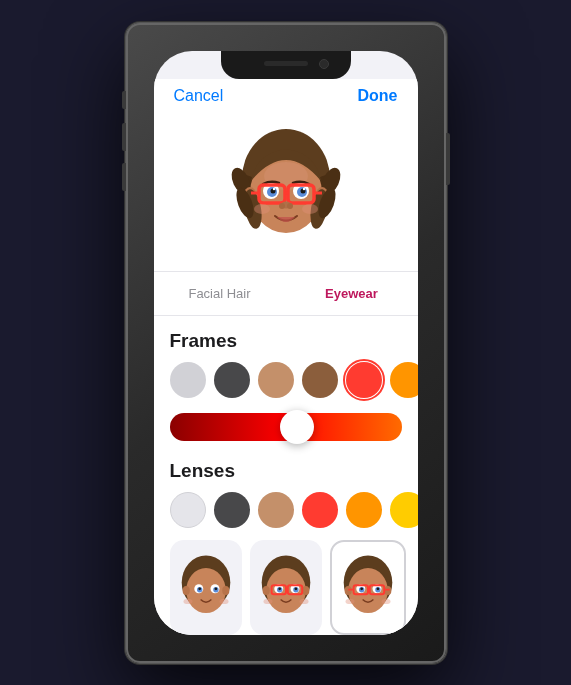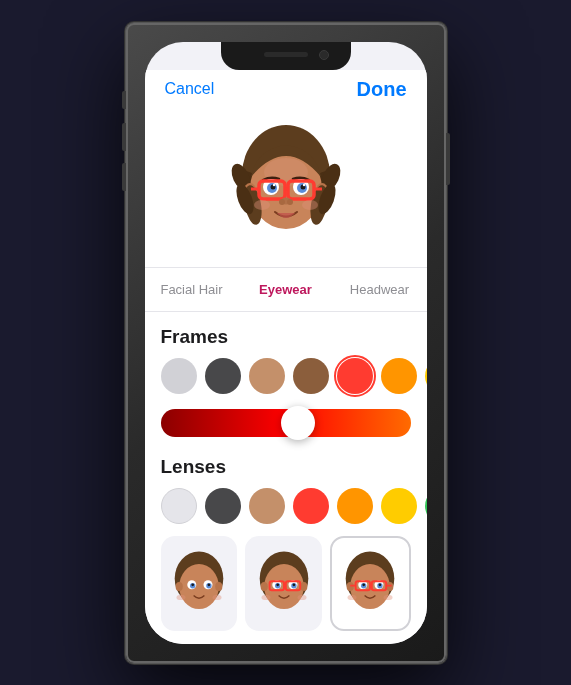--- a/index.html
+++ b/index.html
@@ -9,28 +9,28 @@
       justify-content: center;
       align-items: center;
       min-height: 100vh;
       font-family: -apple-system, BlinkMacSystemFont, 'SF Pro Display', 'Helvetica Neue', sans-serif;
     }
 
     .phone-outer {
       width: 320px;
       height: 640px;
       background: linear-gradient(145deg, #4a4a4a, #2a2a2a, #1a1a1a);
-      border-radius: 8px;
+      border-radius: 14px;
       position: relative;
       box-shadow:
         0 0 0 1px #555,
         0 0 0 2px #333,
         inset 0 0 0 2px #666,
         0 30px 80px rgba(0,0,0,0.8);
-      padding: 19px;
+      padding: 28px;
     }
 
     .phone-inner {
       width: 100%;
       height: 100%;
       background: #fff;
       border-radius: 38px;
       overflow: hidden;
       position: relative;
     }
@@ -124,21 +124,21 @@
       padding: 8px 20px 6px;
       background: #fff;
     }
     .top-bar-cancel {
       color: #007aff;
       font-size: 16px;
       font-weight: 400;
     }
     .top-bar-done {
       color: #007aff;
-      font-size: 20px;
+      font-size: 16px;
       font-weight: 600;
     }
 
     
     .memoji-area {
       background: #fff;
       display: flex;
       justify-content: center;
       align-items: center;
       padding: 10px 0 20px;
@@ -363,21 +363,20 @@
 
             <ellipse cx="41" cy="88" rx="8" ry="5" fill="#e0907a" opacity="0.4"></ellipse>
             <ellipse cx="89" cy="88" rx="8" ry="5" fill="#e0907a" opacity="0.4"></ellipse>
           </svg>
         </div>
       </div>
 
       <div class="tab-bar">
         <div class="tab-item">Facial Hair</div>
         <div class="tab-item active">Eyewear</div>
-        <div class="tab-item">Headwear</div>
       </div>
 
       <div class="content-area">
 
         <div class="section-label">Frames</div>
         <div class="swatch-row">
           <div class="swatch" style="background:#d1d1d6;"></div>
           <div class="swatch" style="background:#48484a;"></div>
           <div class="swatch" style="background:#c4906a;"></div>
           <div class="swatch" style="background:#8b5e3c;"></div>

